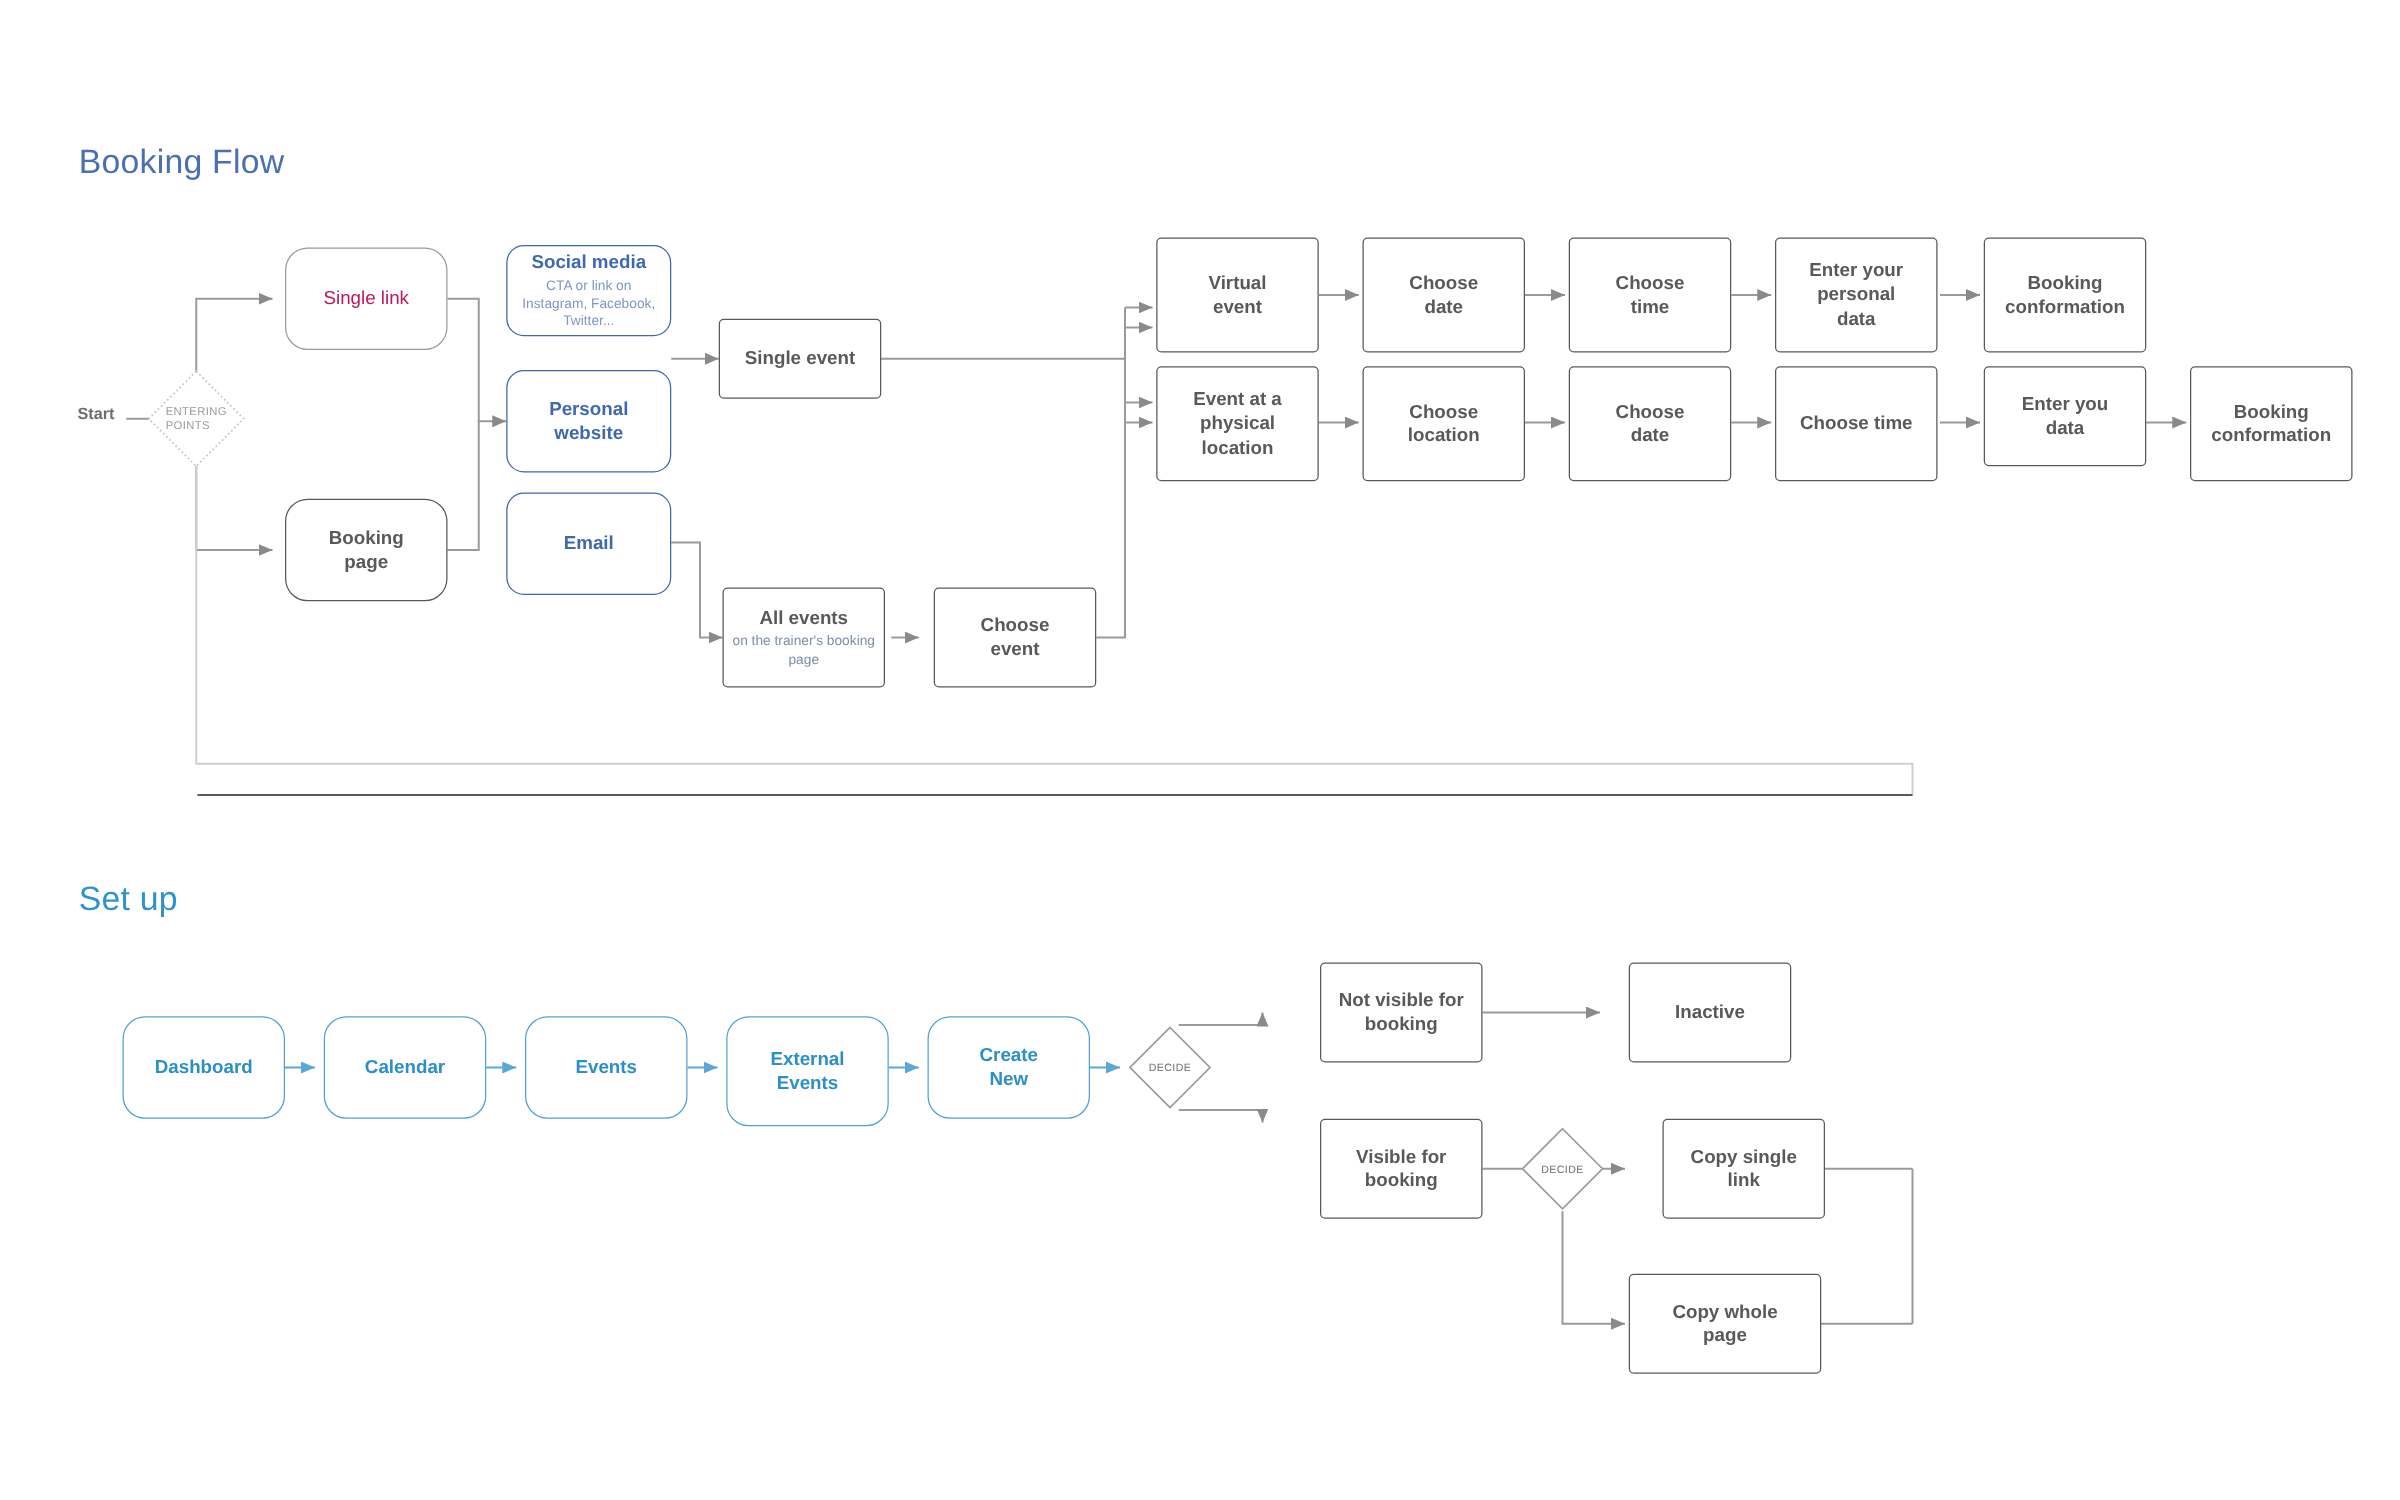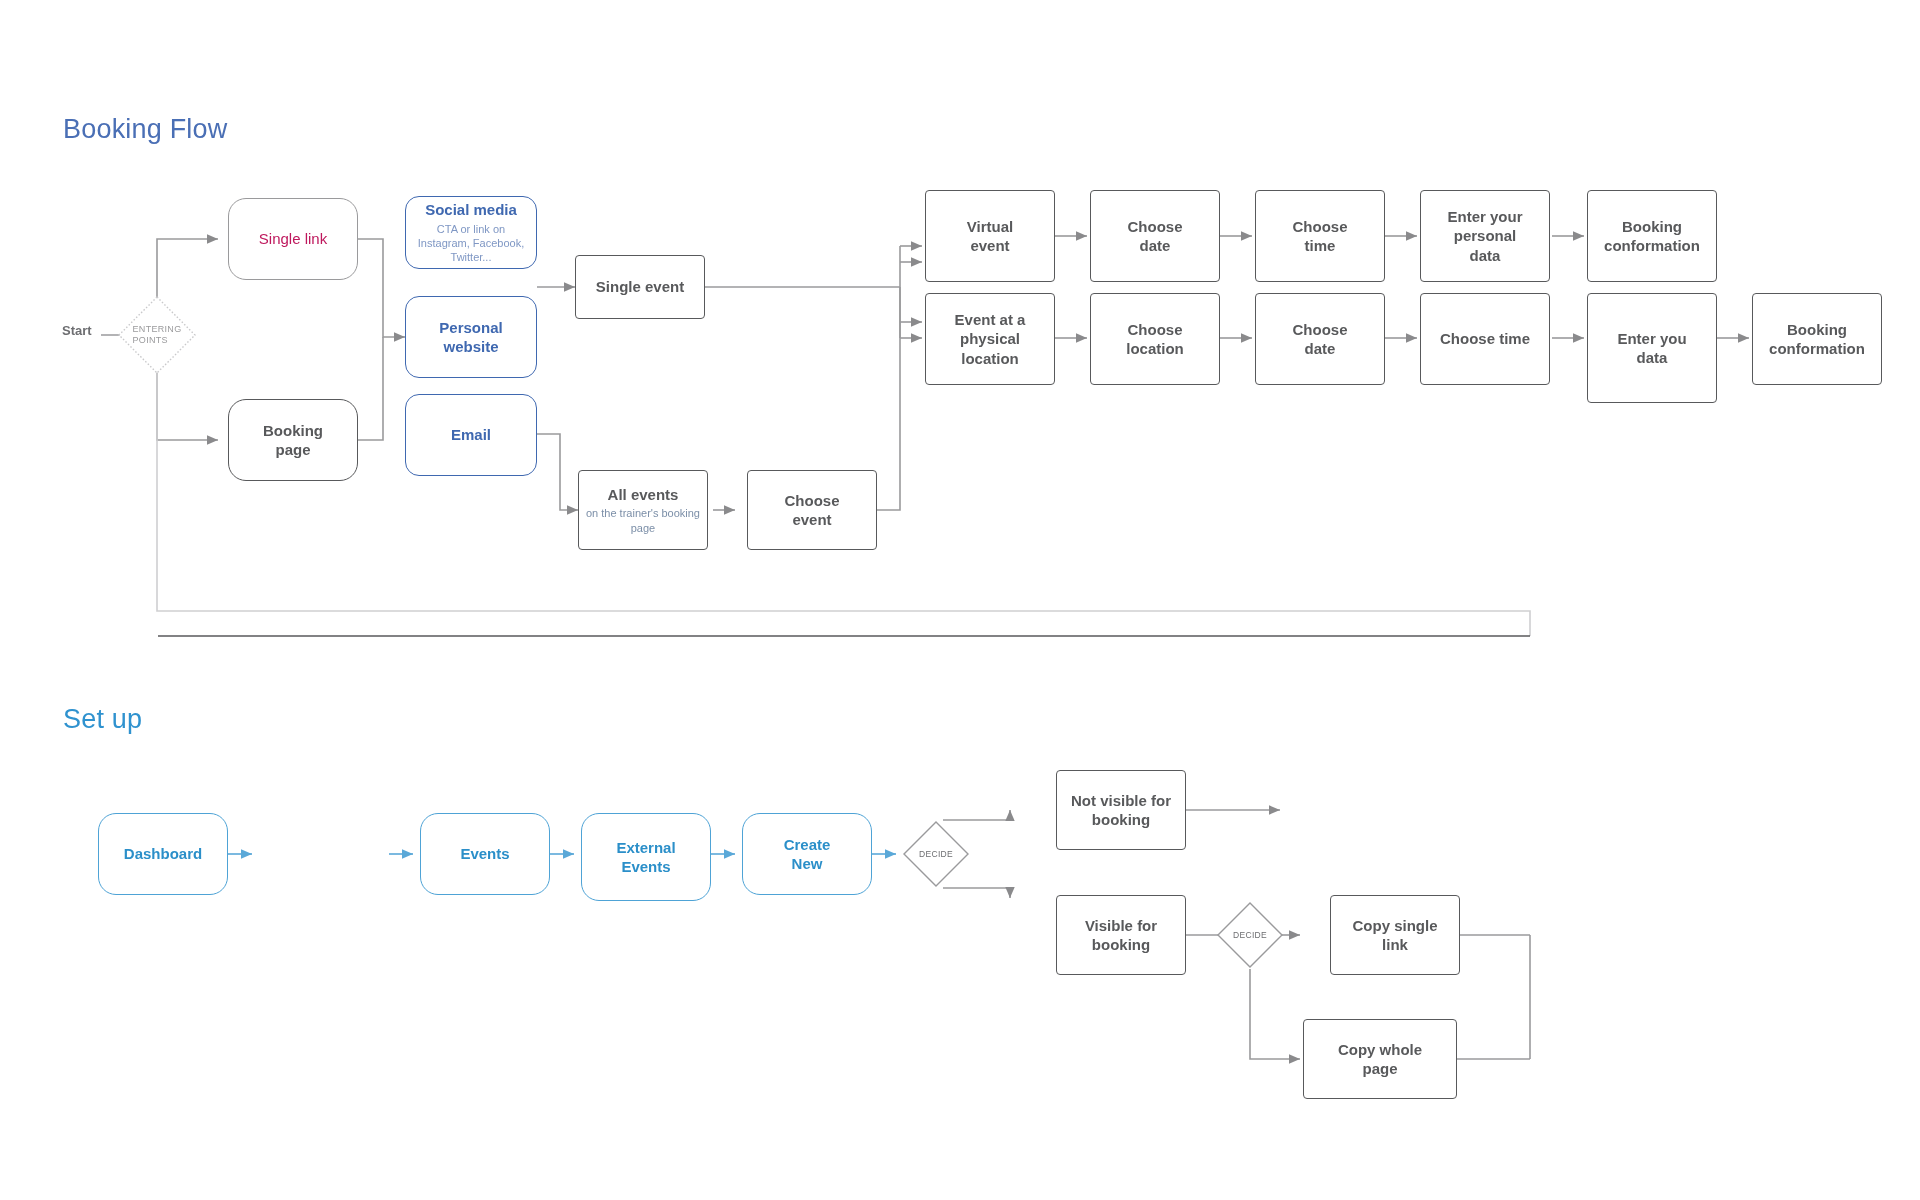--- a/index.html
+++ b/index.html
@@ -300,31 +300,34 @@
     <div class="title" style="white-space:pre-line;">Choose
 location</div>
   </div>
   <div class="node" style="left:1255px; top:293px; width:130px; height:92px;">
     <div class="title" style="white-space:pre-line;">Choose
 date</div>
   </div>
   <div class="node" style="left:1420px; top:293px; width:130px; height:92px;">
     <div class="title" style="white-space:pre-line;">Choose time</div>
   </div>
-  <div class="node" style="left:1587px; top:293px; width:130px; height:110px;">
+  <div class="node" style="left:1587px; top:293px; width:130px; height:80px;">
     <div class="title" style="white-space:pre-line;">Enter you
 data</div>
   </div>
   <div class="node" style="left:1752px; top:293px; width:130px; height:92px;">
     <div class="title" style="white-space:pre-line;">Booking
 conformation</div>
   </div>
 
   <div class="node lblue" style="left:98px; top:813px; width:130px; height:82px;">
     <div class="title">Dashboard</div>
+  </div>
+  <div class="node lblue" style="left:259px; top:813px; width:130px; height:82px;">
+    <div class="title">Calendar</div>
   </div>
   <div class="node lblue" style="left:420px; top:813px; width:130px; height:82px;">
     <div class="title">Events</div>
   </div>
   <div class="node lblue" style="left:581px; top:813px; width:130px; height:88px;">
     <div class="title" style="white-space:pre-line;">External
 Events</div>
   </div>
   <div class="node lblue" style="left:742px; top:813px; width:130px; height:82px;">
     <div class="title" style="white-space:pre-line;">Create
@@ -342,20 +345,23 @@
     <svg class="shape" viewBox="0 0 68 68">
       <polygon points="34,2 66,34 34,66 2,34" fill="#ffffff" stroke="#9a9a9c" stroke-width="1.4"></polygon>
     </svg>
     <div class="dlabel">DECIDE</div>
   </div>
 
   <div class="node" style="left:1056px; top:770px; width:130px; height:80px;">
     <div class="title" style="white-space:pre-line;">Not visible for
 booking</div>
   </div>
+  <div class="node" style="left:1303px; top:770px; width:130px; height:80px;">
+    <div class="title">Inactive</div>
+  </div>
   <div class="node" style="left:1056px; top:895px; width:130px; height:80px;">
     <div class="title" style="white-space:pre-line;">Visible for
 booking</div>
   </div>
   <div class="node" style="left:1330px; top:895px; width:130px; height:80px;">
     <div class="title" style="white-space:pre-line;">Copy single
 link</div>
   </div>
   <div class="node" style="left:1303px; top:1019px; width:154px; height:80px;">
     <div class="title" style="white-space:pre-line;">Copy whole

